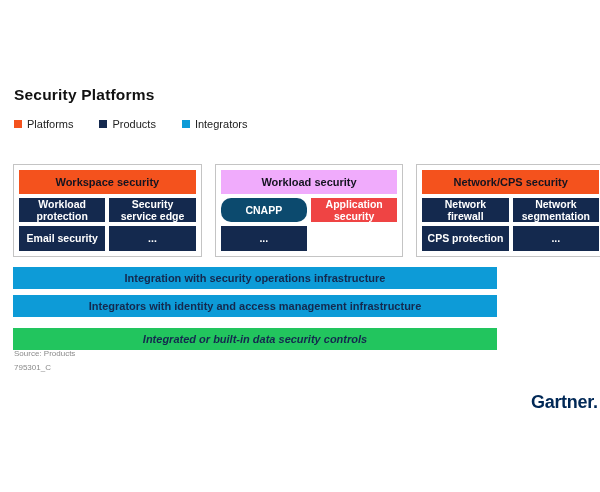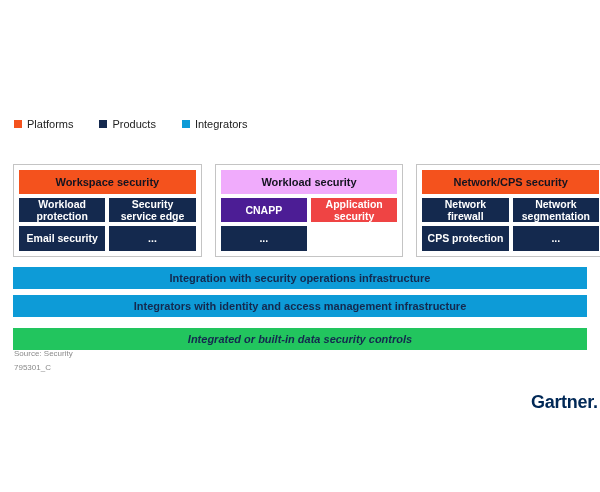--- a/index.html
+++ b/index.html
@@ -32,38 +32,39 @@
   }
   .col-grid{
     flex:1;display:grid;grid-template-columns:1fr 1fr;grid-template-rows:1fr 1fr;gap:4px;
   }
   .cell{
     color:#ffffff;font-size:10.5px;font-weight:bold;line-height:1.18;
     display:flex;align-items:center;justify-content:center;text-align:center;
     padding:0 3px;box-sizing:border-box;
   }
   .bar{
-    position:absolute;left:13px;width:574px;height:22px;
+    position:absolute;left:13px;width:484px;height:22px;
     color:#14294e;font-size:11px;font-weight:bold;
     display:flex;align-items:center;justify-content:center;text-align:center;
   }
   .source{
     position:absolute;left:14px;top:347px;font-size:8px;color:#8a8a8a;line-height:14px;
   }
   .logo{
     position:absolute;left:531px;top:392px;font-size:18px;font-weight:bold;
     color:#002856;letter-spacing:-0.3px;
   }
   .logo .reg-dot{font-size:18px;}
 </style>
 </head>
 <body>
 
 <div class="canvas">
 
+  <div class="title">Security Platforms</div>
 
   <div class="legend" id="legend">
       <span class="legend-item">
         <span class="legend-swatch" style="background: rgb(244, 82, 29);"></span>
         <span class="legend-label">Platforms</span>
       </span>
       <span class="legend-item">
         <span class="legend-swatch" style="background: rgb(20, 41, 78);"></span>
         <span class="legend-label">Products</span>
       </span>
@@ -79,21 +80,21 @@
         <div class="col-grid">
           <div class="cell" style="background: rgb(20, 41, 78);">Workload protection</div>
           <div class="cell" style="background: rgb(20, 41, 78);">Security service edge</div>
           <div class="cell" style="background: rgb(20, 41, 78);">Email security</div>
           <div class="cell" style="background: rgb(20, 41, 78);">...</div>
         </div>
       </div>
       <div class="column">
         <div class="col-header" style="background: #f0abfc;">Workload security</div>
         <div class="col-grid">
-          <div class="cell" style="background: #4c1d95;">CNAPP</div>
+          <div class="cell" style="background: #0c4a6e; border-radius: 10px;">CNAPP</div>
           <div class="cell" style="background: #ef4444;">Application security</div>
           <div class="cell" style="background: rgb(20, 41, 78);">...</div>
         </div>
       </div>
       <div class="column">
         <div class="col-header" style="background: rgb(244, 82, 29);">Network/CPS security</div>
         <div class="col-grid">
           <div class="cell" style="background: rgb(20, 41, 78);">Network firewall</div>
           <div class="cell" style="background: rgb(20, 41, 78);">Network segmentation</div>
           <div class="cell" style="background: rgb(20, 41, 78);">CPS protection</div>
@@ -102,21 +103,21 @@
       </div>
     </div>
 
   <div id="bars">
       <div class="bar" style="background: rgb(13, 155, 215); top: 267px;">Integration with security operations infrastructure</div>
       <div class="bar" style="background: rgb(13, 155, 215); top: 295px;">Integrators with identity and access management infrastructure</div>
       <div class="bar" style="background: #22c55e; top: 328px; font-style: italic;">Integrated or built-in data security controls</div>
     </div>
 
   <div class="source">
-    <div>Source: Security</div>
+    <div>Source: Products</div>
     <div>795301_C</div>
   </div>
 
   <div class="logo">
     <span>Gartner</span><span class="reg-dot">.</span>
   </div>
 
 </div>
 
 </body></html>

